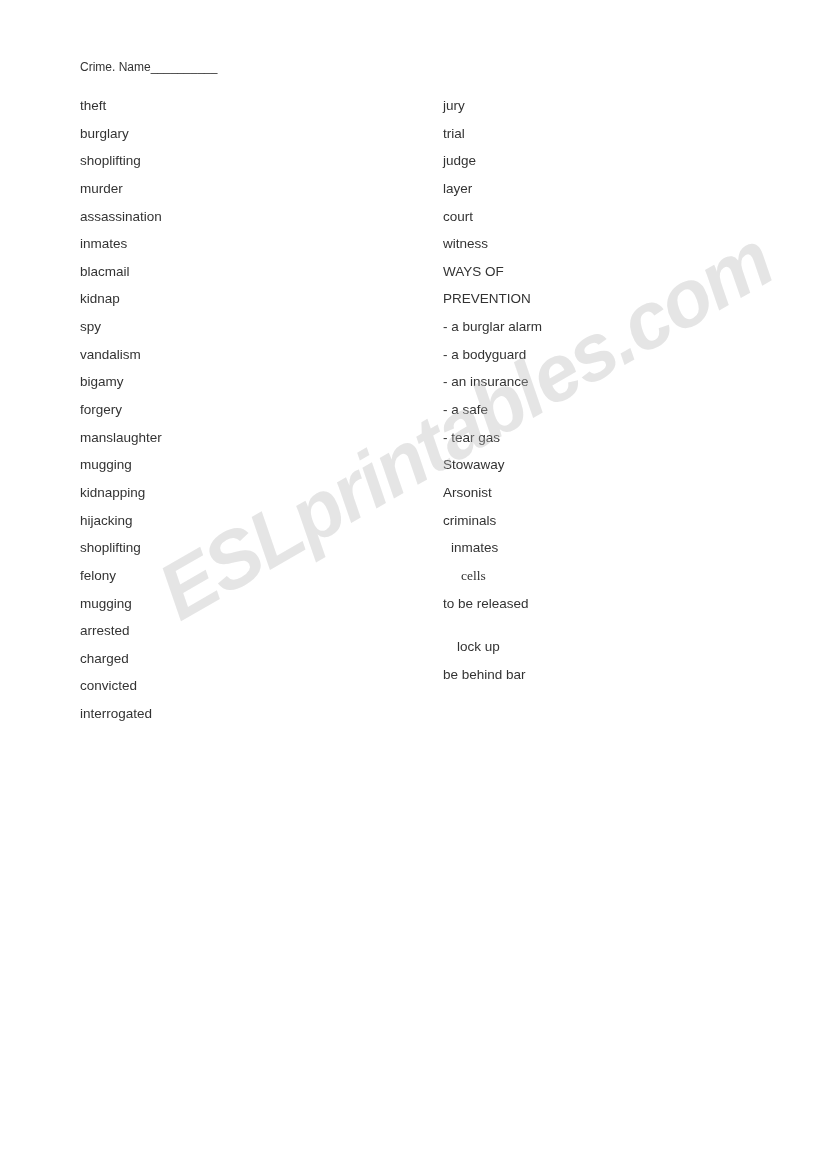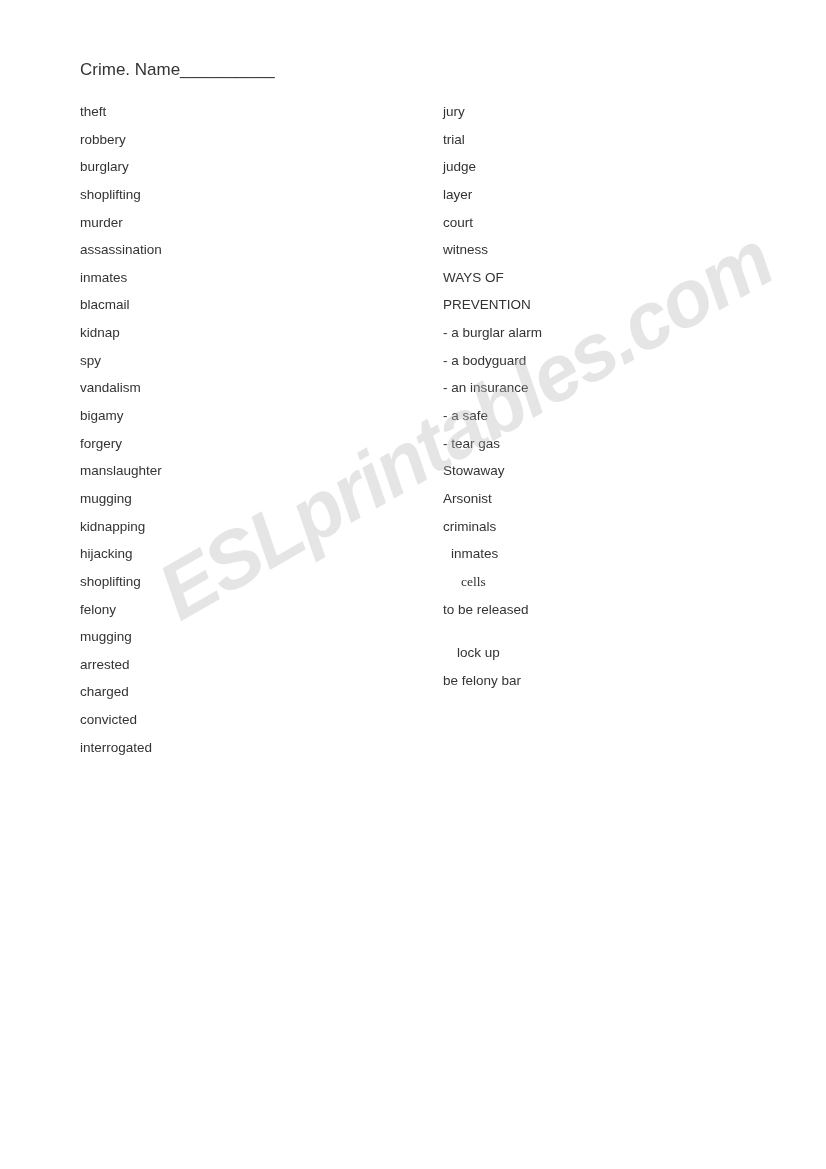--- a/index.html
+++ b/index.html
@@ -22,21 +22,21 @@
       min-height: 1169px;
       padding: 60px 80px 60px 80px;
       position: relative;
     }
     .header-row {
       display: flex;
       justify-content: space-between;
       margin-bottom: 18px;
     }
     .header-left {
-      font-size: 17px;
+      font-size: 12px;
       color: #333;
     }
     .content {
       display: flex;
       gap: 0;
     }
     .left-col {
       width: 340px;
       display: flex;
       flex-direction: column;
@@ -74,21 +74,20 @@
 <div class="page">
 
   <div class="header-row">
     <span class="header-left">Crime. Name__________</span>
   </div>
 
   <div class="content">
     <div class="left-col">
 
     <div class="word-item">theft</div>
-        <div class="word-item">robbery</div>
         <div class="word-item">burglary</div>
         <div class="word-item">shoplifting</div>
         <div class="word-item">murder</div>
         <div class="word-item">assassination</div>
         <div class="word-item">inmates</div>
         <div class="word-item">blacmail</div>
         <div class="word-item">kidnap</div>
         <div class="word-item">spy</div>
         <div class="word-item">vandalism</div>
         <div class="word-item">bigamy</div>
@@ -120,18 +119,18 @@
         <div class="word-item">- an insurance</div>
         <div class="word-item">- a safe</div>
         <div class="word-item">- tear gas</div>
         <div class="word-item">Stowaway</div>
         <div class="word-item">Arsonist</div>
         <div class="word-item">criminals</div>
         <div class="word-item" style="padding-left: 8px;">inmates</div>
         <div class="word-item" style="padding-left: 18px; font-family: Liberation Serif, serif;">cells</div>
         <div class="word-item">to be released</div>
         <div class="word-item" style="padding-left: 14px; margin-top: 16px;">lock up</div>
-        <div class="word-item">be felony bar</div>
+        <div class="word-item">be behind bar</div>
       </div>
   </div>
 
   <div class="watermark">ESLprintables.com</div>
 </div>
 
 </body></html>

